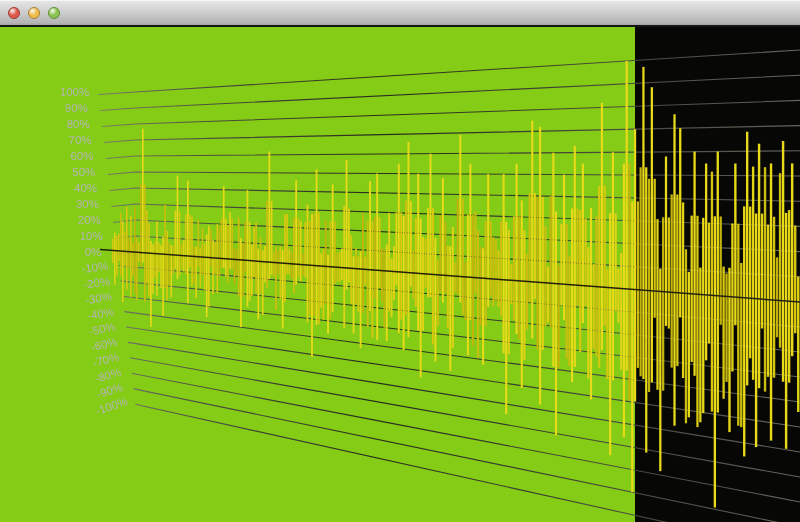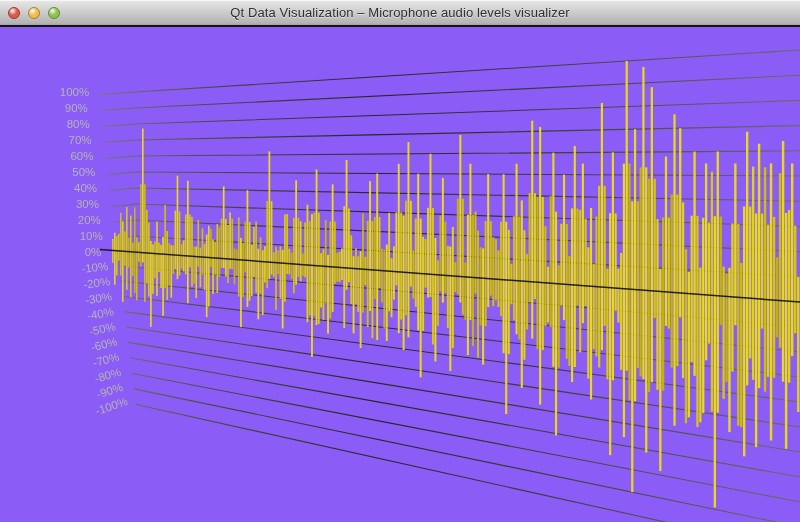--- a/index.html
+++ b/index.html
@@ -21,35 +21,34 @@
   .tl-btn{
     width:12px;height:12px;border-radius:50%;padding:0;cursor:default;
     border:1px solid #888;box-sizing:border-box;
   }
   .window-title{
     font-size:13px;color:#303030;letter-spacing:0.1px;
     text-shadow:0 1px 0 rgba(255,255,255,0.5);
     white-space:nowrap;
   }
   .content{
-    position:absolute;left:0;top:27px;width:800px;height:495px;background:#8b5cf6;
+    position:absolute;left:0;top:27px;width:635px;height:495px;background:#84cc16;
   }
   svg{display:block;}
 </style>
 </head>
 <body>
 
 <div class="window">
   <div class="titlebar">
     <div class="traffic">
       <button class="tl-btn" aria-label="close" style="background: radial-gradient(circle at 35% 28%, rgba(255, 255, 255, 0.85) 0%, rgb(221, 90, 76) 45%, rgb(221, 90, 76) 72%, rgb(158, 55, 45) 100%); border-color: rgb(158, 55, 45);"></button>
       <button class="tl-btn" aria-label="minimize" style="background: radial-gradient(circle at 35% 28%, rgba(255, 255, 255, 0.85) 0%, rgb(240, 189, 77) 45%, rgb(240, 189, 77) 72%, rgb(168, 128, 46) 100%); border-color: rgb(168, 128, 46);"></button>
       <button class="tl-btn" aria-label="zoom" style="background: radial-gradient(circle at 35% 28%, rgba(255, 255, 255, 0.85) 0%, rgb(140, 196, 79) 45%, rgb(140, 196, 79) 72%, rgb(93, 141, 51) 100%); border-color: rgb(93, 141, 51);"></button>
     </div>
-    <span class="window-title">Qt Data Visualization – Microphone audio levels visualizer</span>
   </div>
 
   <div class="content">
 
     <svg id="scene" viewBox="0 27 800 495" width="800" height="495">
         <defs>
           <linearGradient id="gl" x1="90" y1="0" x2="800" y2="0" gradientUnits="userSpaceOnUse">
             <stop offset="0" stop-color="#7d7d72"></stop>
             <stop offset="0.16" stop-color="#4a4a42"></stop>
             <stop offset="0.4" stop-color="#23231e"></stop>

